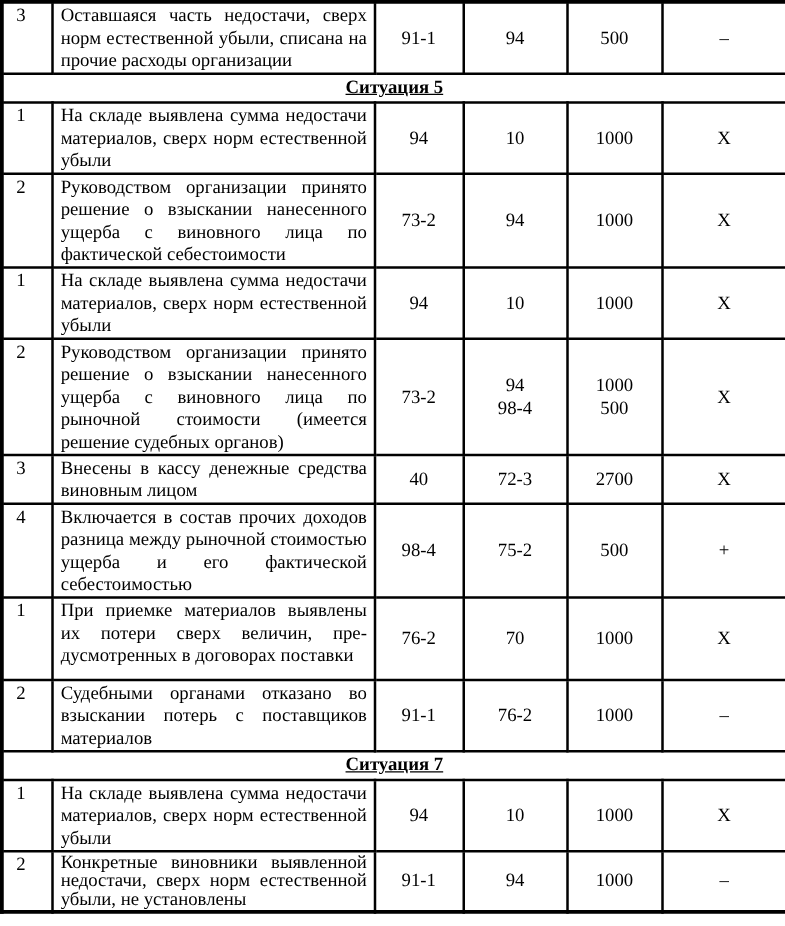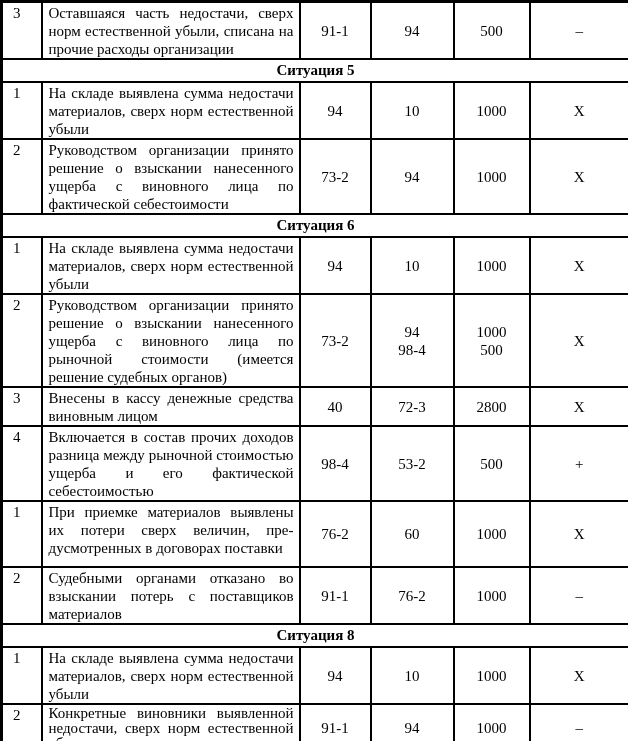--- a/index.html
+++ b/index.html
@@ -35,20 +35,21 @@
     text-align: center;
     vertical-align: middle;
     white-space: pre-line;
     padding: 0 2px;
   }
   tr.section td {
     text-align: center;
     font-weight: bold;
     padding: 1px 0 2px 0;
     vertical-align: middle;
+    text-decoration: underline;
   }
   tr.tight td.desc { line-height: 15px; }
 </style>
 </head>
 <body>
 
 <div class="page">
   <table class="ops">
     <colgroup>
       <col style="width:40px">
@@ -84,23 +85,20 @@
 
       <tr style="height:69px">
         <td class="num">2</td>
         <td class="desc">Руководством организации приня­то решение о взыскании нанесен­ного ущерба с виновного лица по фактической себестоимости</td>
         <td class="acc">73-2</td>
         <td class="acc">94</td>
         <td class="acc">1000</td>
         <td class="acc">X</td>
       </tr>
 
-      <tr class="section" style="height:21px">
-        <td colspan="6">Ситуация 6</td>
-      </tr>
 
       <tr style="height:55px">
         <td class="num">1</td>
         <td class="desc">На складе выявлена сумма недос­тачи материалов, сверх норм есте­ственной убыли</td>
         <td class="acc">94</td>
         <td class="acc">10</td>
         <td class="acc">1000</td>
         <td class="acc">X</td>
       </tr>
 
@@ -113,54 +111,54 @@
         <td class="acc">1000
 500</td>
         <td class="acc">X</td>
       </tr>
 
       <tr style="height:36px">
         <td class="num">3</td>
         <td class="desc">Внесены в кассу денежные средст­ва виновным лицом</td>
         <td class="acc">40</td>
         <td class="acc">72-3</td>
-        <td class="acc">2800</td>
+        <td class="acc">2700</td>
         <td class="acc">X</td>
       </tr>
 
       <tr style="height:71px">
         <td class="num">4</td>
         <td class="desc">Включается в состав прочих дохо­дов разница между рыночной стоимостью ущерба и его фактиче­ской себестоимостью</td>
         <td class="acc">98-4</td>
-        <td class="acc">53-2</td>
+        <td class="acc">75-2</td>
         <td class="acc">500</td>
         <td class="acc">+</td>
       </tr>
 
 
       <tr style="height:66px">
         <td class="num">1</td>
         <td class="desc">При приемке материалов выявле­ны их потери сверх величин, пре­дусмотренных в договорах постав­ки</td>
         <td class="acc">76-2</td>
-        <td class="acc">60</td>
+        <td class="acc">70</td>
         <td class="acc">1000</td>
         <td class="acc">X</td>
       </tr>
 
       <tr style="height:57px">
         <td class="num">2</td>
         <td class="desc">Судебными органами отказано во взыскании потерь с поставщиков материалов</td>
         <td class="acc">91-1</td>
         <td class="acc">76-2</td>
         <td class="acc">1000</td>
         <td class="acc">–</td>
       </tr>
 
       <tr class="section" style="height:21px">
-        <td colspan="6">Ситуация 8</td>
+        <td colspan="6">Ситуация 7</td>
       </tr>
 
       <tr style="height:57px">
         <td class="num">1</td>
         <td class="desc">На складе выявлена сумма недос­тачи материалов, сверх норм есте­ственной убыли</td>
         <td class="acc">94</td>
         <td class="acc">10</td>
         <td class="acc">1000</td>
         <td class="acc">X</td>
       </tr>

